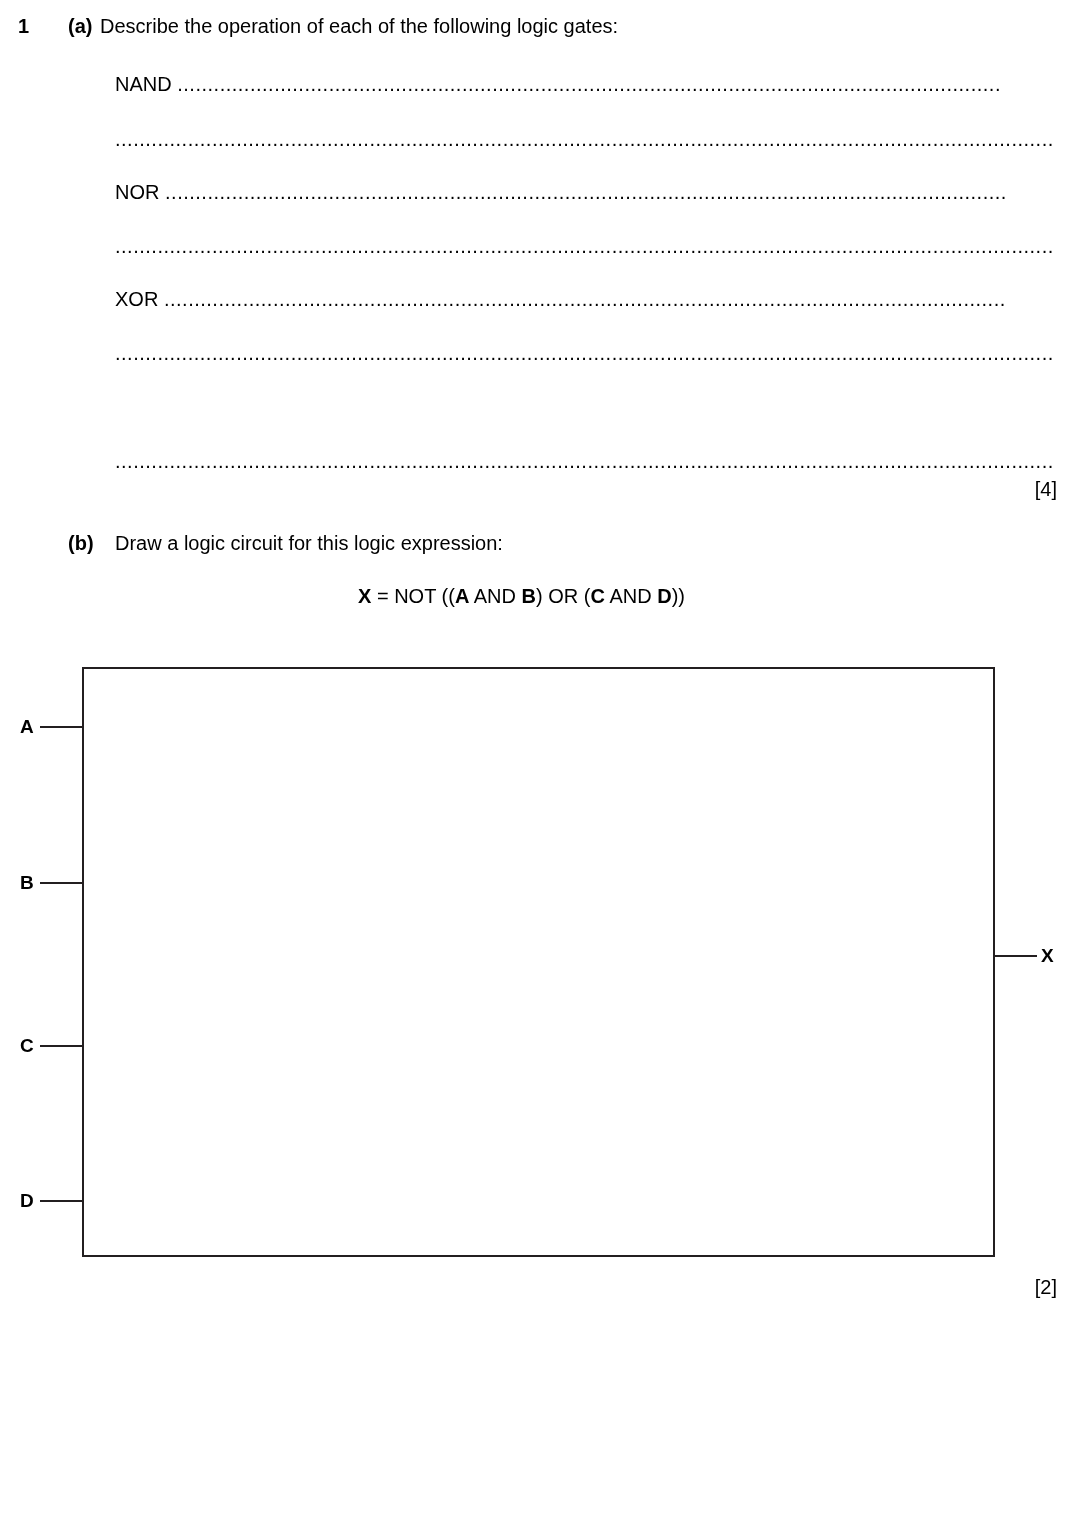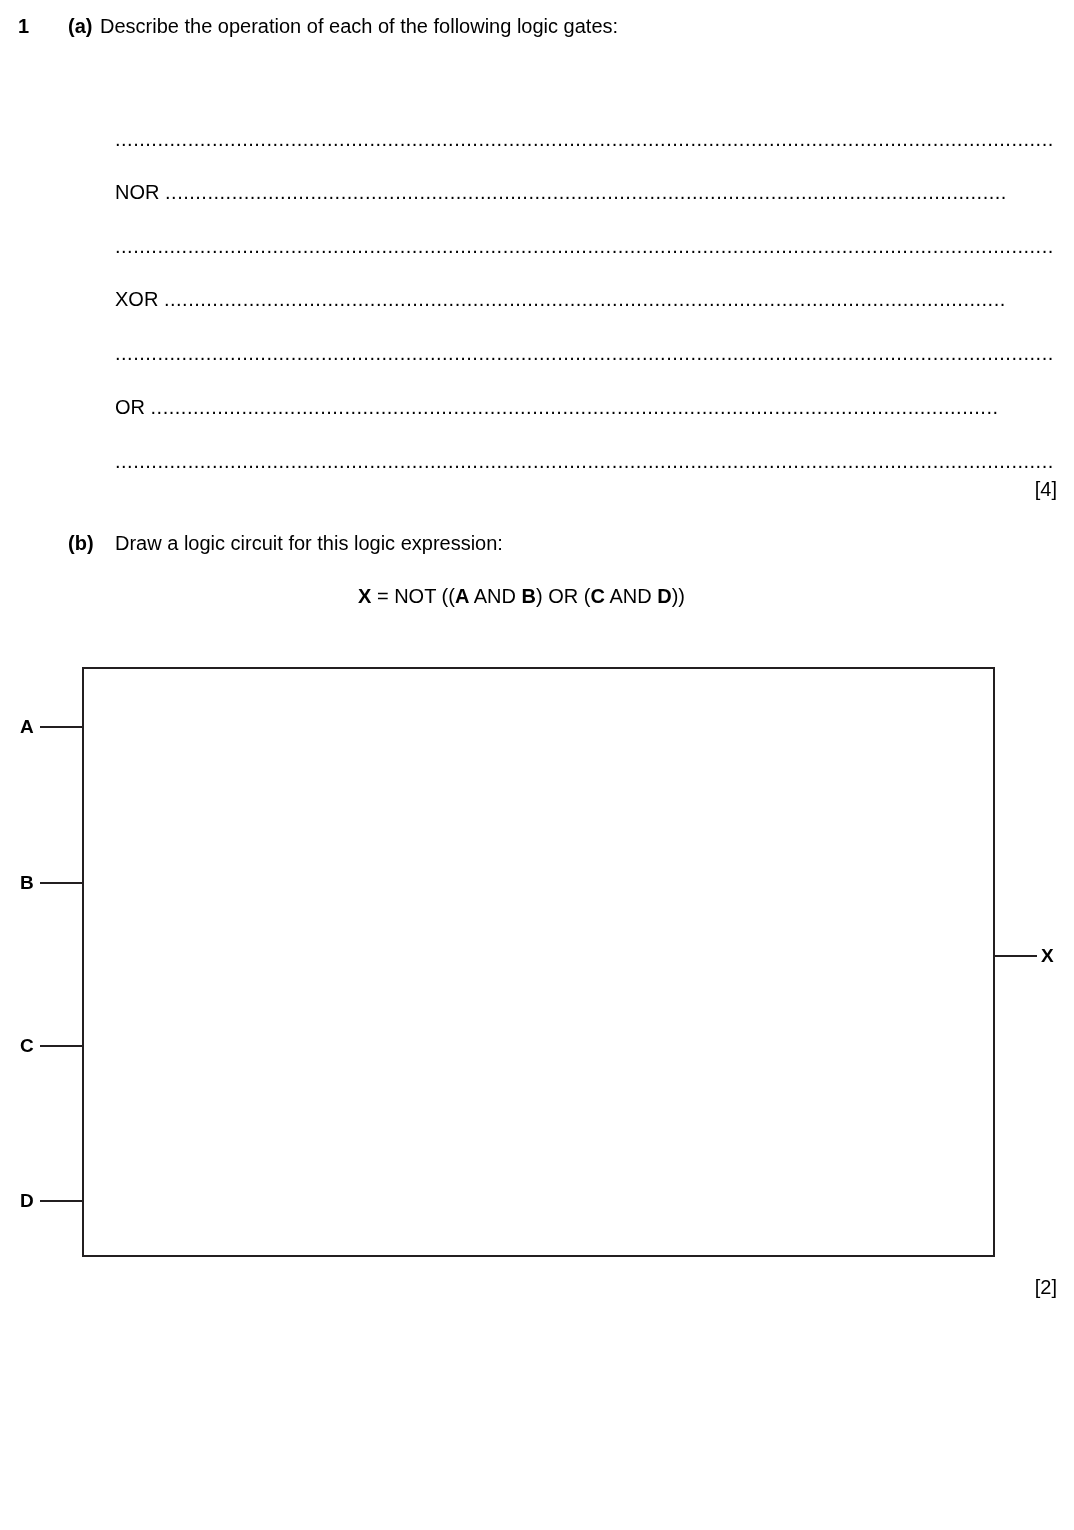--- a/index.html
+++ b/index.html
@@ -128,38 +128,38 @@
 </head>
 <body>
 
 <div class="page">
 
   <div class="qnum">1</div>
 
   <div class="part-a-label">(a)</div>
   <div class="part-a-text">Describe the operation of each of the following logic gates:</div>
 
+  <div class="gate-row" style="top:73px;">
+    <span class="gate-label">NAND</span>
+    <span class="dots">........................................................................................................................................</span>
+  </div>
   <div class="full-dots" style="top:128px;">...........................................................................................................................................................</div>
 
   <div class="gate-row" style="top:181px;">
     <span class="gate-label">NOR</span>
     <span class="dots">...........................................................................................................................................</span>
   </div>
   <div class="full-dots" style="top:235px;">...........................................................................................................................................................</div>
 
   <div class="gate-row" style="top:288px;">
     <span class="gate-label">XOR</span>
     <span class="dots">...........................................................................................................................................</span>
   </div>
   <div class="full-dots" style="top:342px;">...........................................................................................................................................................</div>
 
-  <div class="gate-row" style="top:396px;">
-    <span class="gate-label">OR</span>
-    <span class="dots">............................................................................................................................................</span>
-  </div>
   <div class="full-dots" style="top:450px;">...........................................................................................................................................................</div>
 
   <div class="marks" style="left:985px; top:478px; width:72px;">[4]</div>
 
   <div class="part-b-label">(b)</div>
   <div class="part-b-text">Draw a logic circuit for this logic expression:</div>
 
   <div class="expression">
     <b>X</b><span> = NOT ((</span><b>A</b><span> AND </span><b>B</b><span>) OR (</span><b>C</b><span> AND </span><b>D</b><span>))</span>
   </div>

